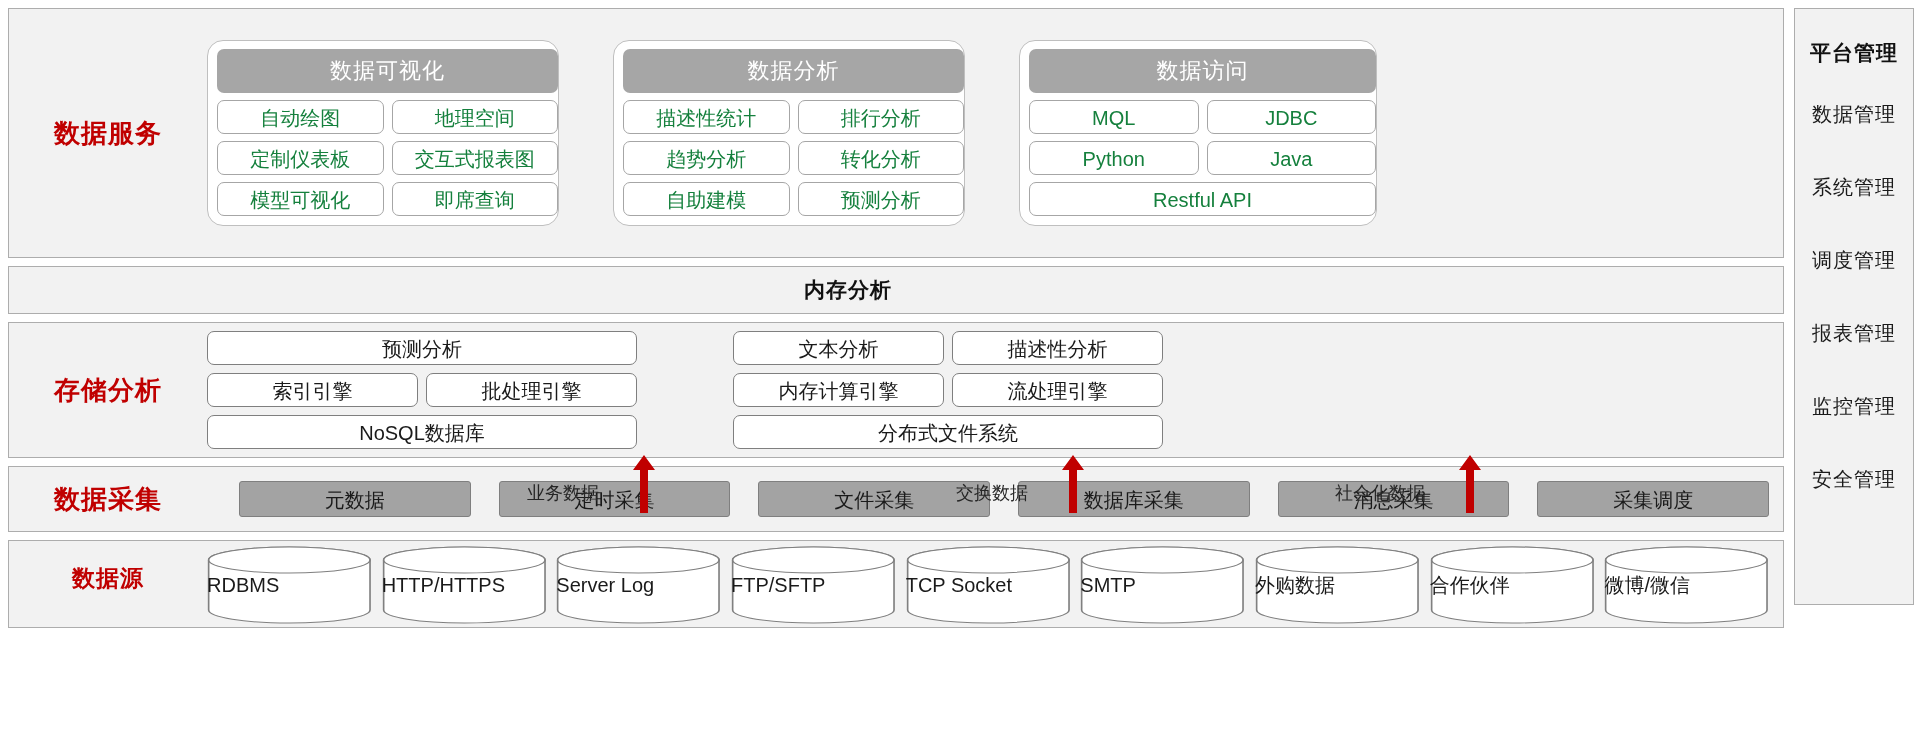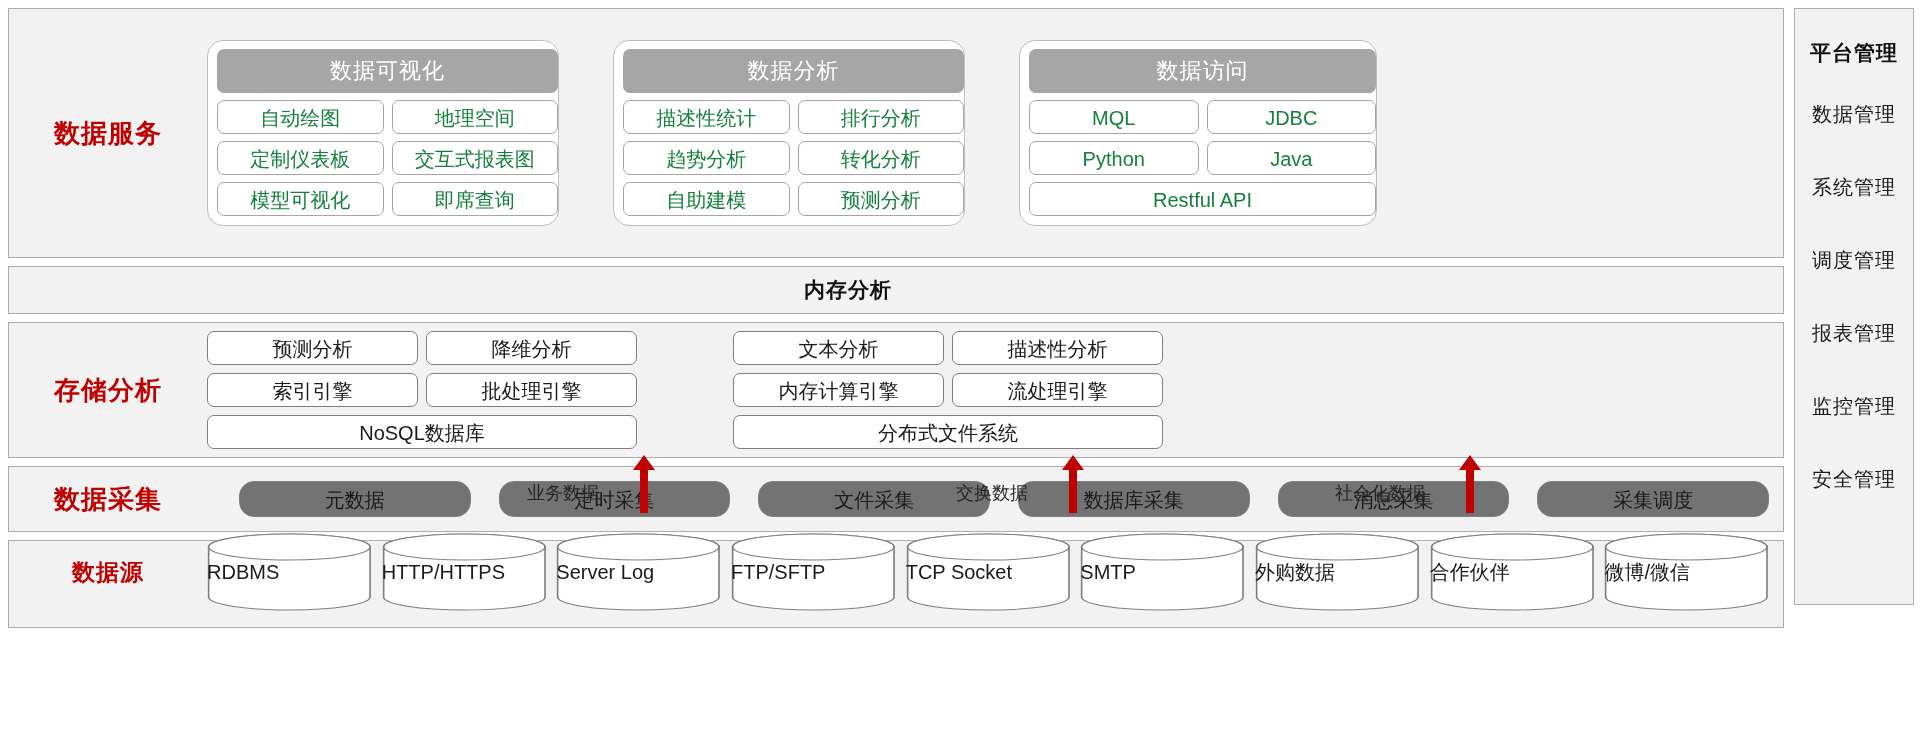--- a/index.html
+++ b/index.html
@@ -158,35 +158,35 @@
     flex: 1 1 auto;
     display: flex;
     flex-direction: row;
     gap: 28px;
     padding-right: 14px;
     min-width: 0;
   }
   .cbox {
     flex: 1 1 0;
     border: 1px solid #7f7f7f;
-    border-radius: 15px;
-    background: #737373;
+    border-radius: 3px;
+    background: #a3a3a3;
     height: 36px;
     line-height: 36px;
     text-align: center;
     font-size: 20px;
     color: #1a1a1a;
     box-sizing: border-box;
     white-space: nowrap;
   }
   
   .source-band {
     height: 88px;
     align-items: flex-end;
-    padding-bottom: 16px;
+    padding-bottom: 3px;
   }
   .source-band .band-label { align-self: center; margin-bottom: 8px; font-size: 23px;}
   .source-items {
     flex: 1 1 auto;
     display: flex;
     flex-direction: row;
     gap: 10px;
     padding-right: 14px;
     min-width: 0;
   }
@@ -318,21 +318,20 @@
       <div class="memory-title">内存分析</div>
     </div>
 
     <div class="band storage-band">
       <div class="band-label">存储分析</div>
       <div class="storage-cols">
 
         <div class="storage-col">
           <div class="sbox-row">
             <div class="sbox">预测分析</div>
-            <div class="sbox">降维分析</div>
           </div>
           <div class="sbox-row">
             <div class="sbox">索引引擎</div>
             <div class="sbox">批处理引擎</div>
           </div>
           <div class="sbox-row">
             <div class="sbox">NoSQL数据库</div>
           </div>
         </div>
 

